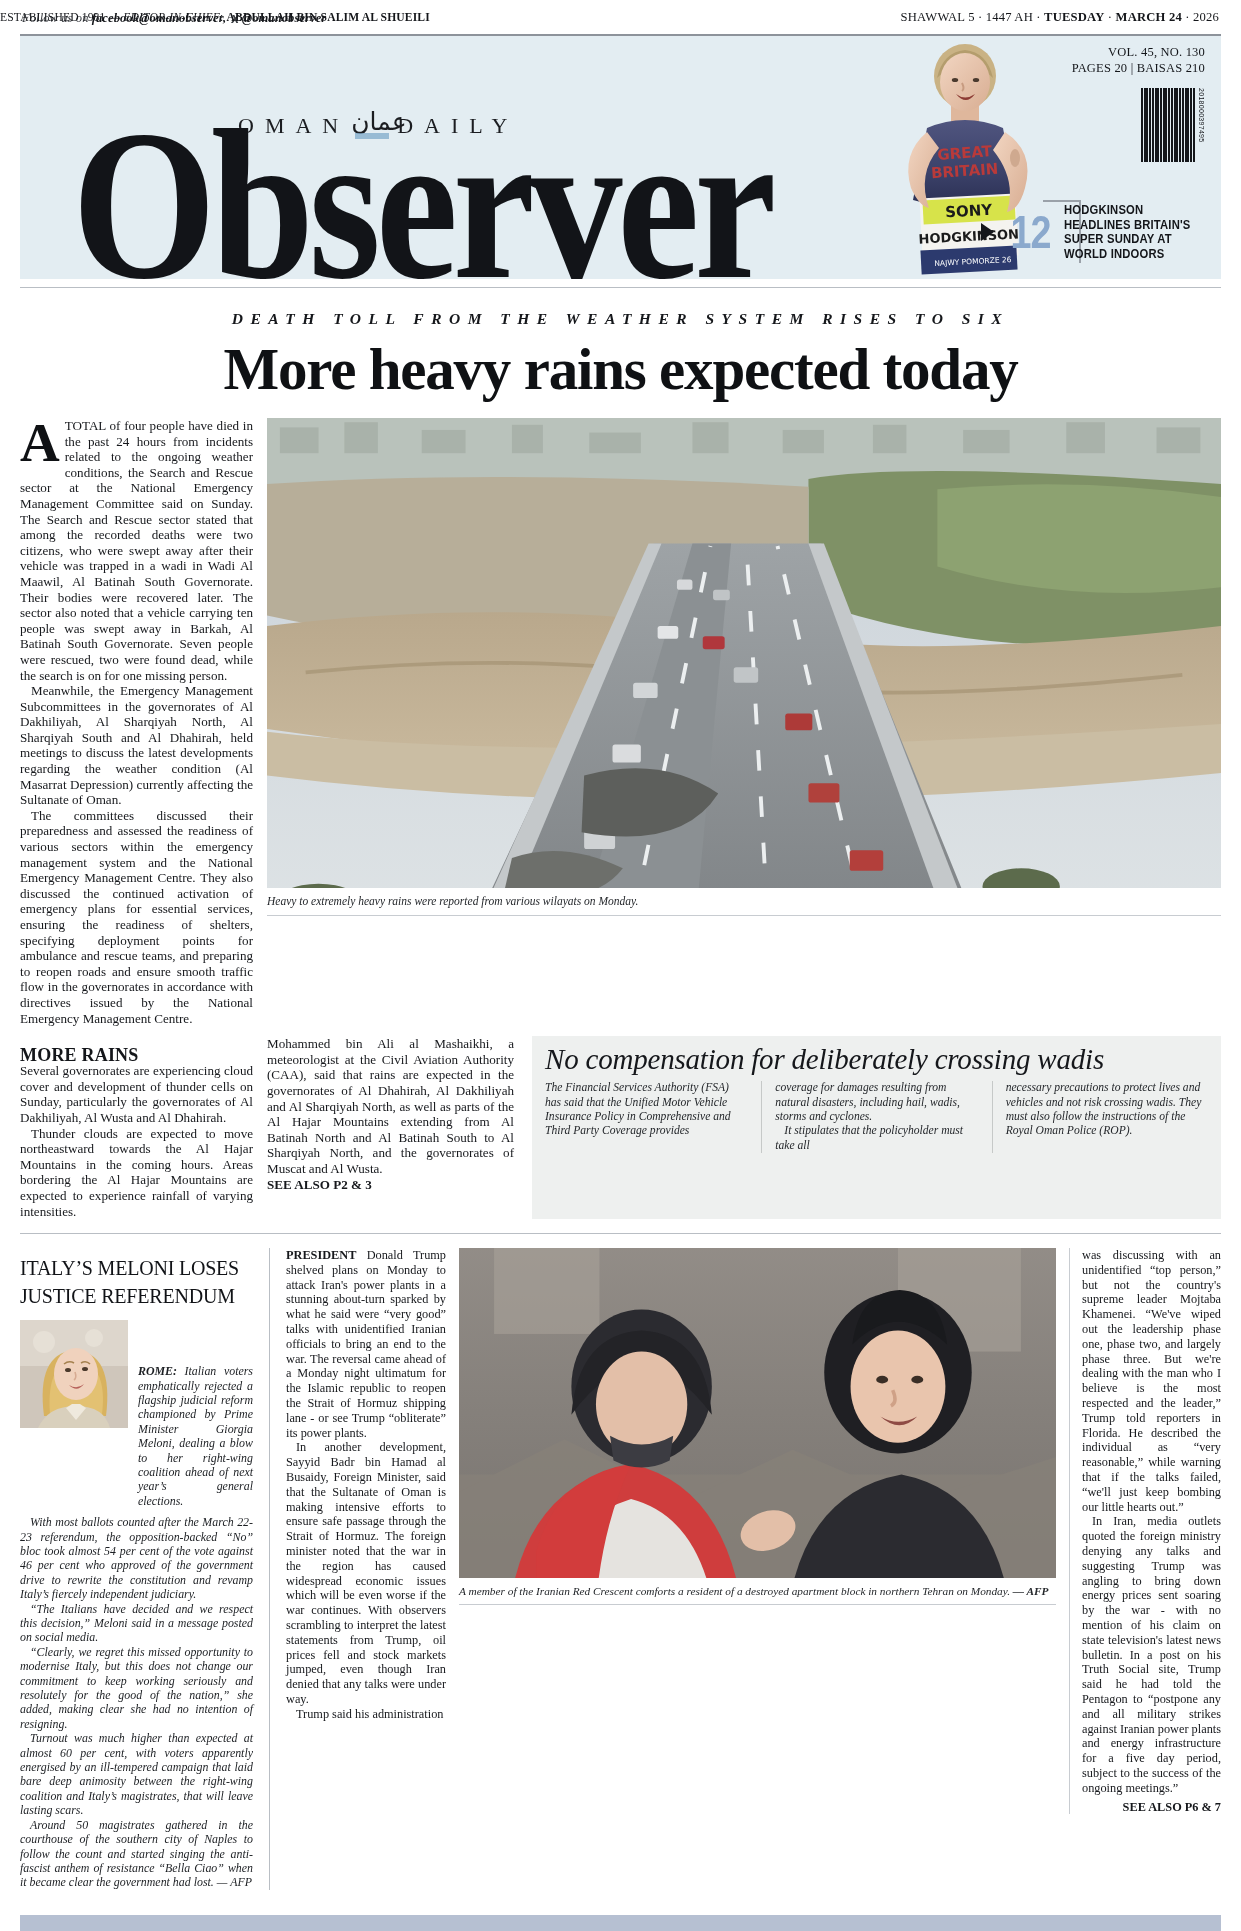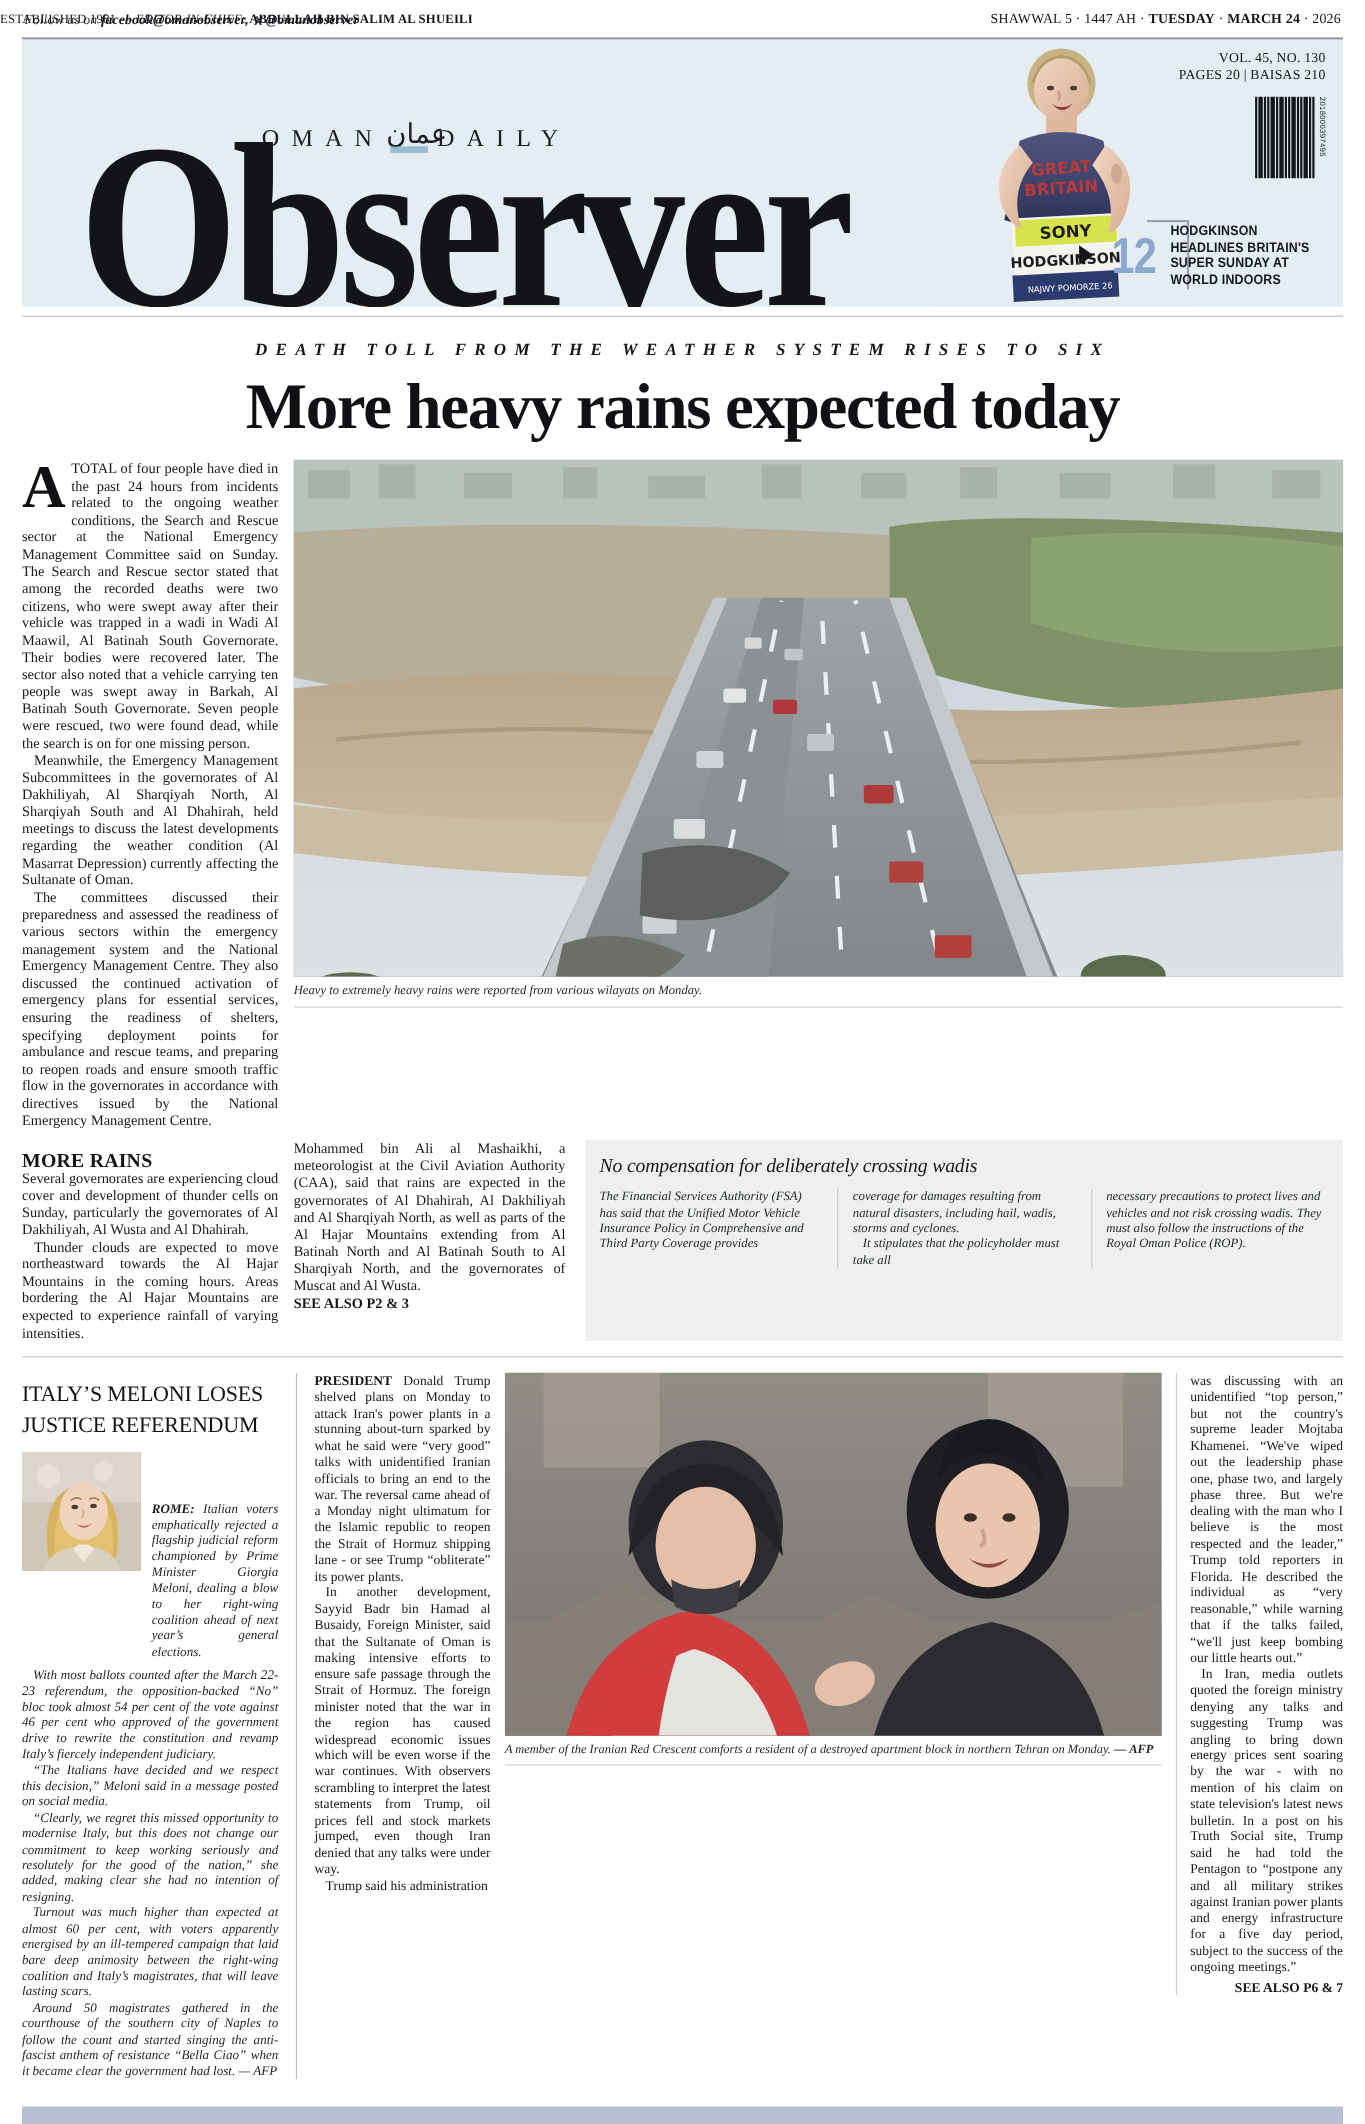--- a/index.html
+++ b/index.html
@@ -255,21 +255,21 @@
 
   
   .box {
     flex:1;
     background:#eef0ef;
     padding:10px 13px 12px;
     margin-left:4px;
   }
   .box-title {
     font-style:italic;
-    font-size:18px;
+    font-size:29px;
     line-height:26px;
     letter-spacing:-.2px;
     color:#15171b;
     margin-bottom:9px;
   }
   .box-cols { display:flex; gap:14px; }
   .box-cols .bc {
     flex:1;
     font-style:italic;
     font-size:11.6px;

